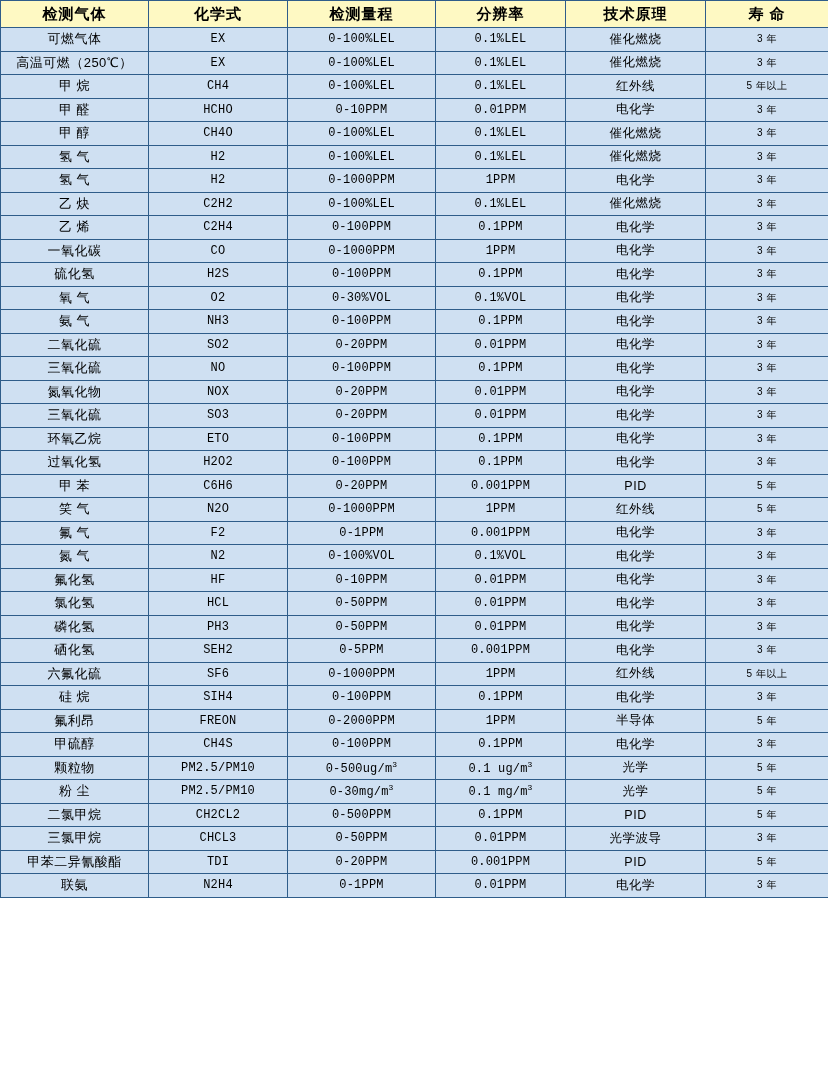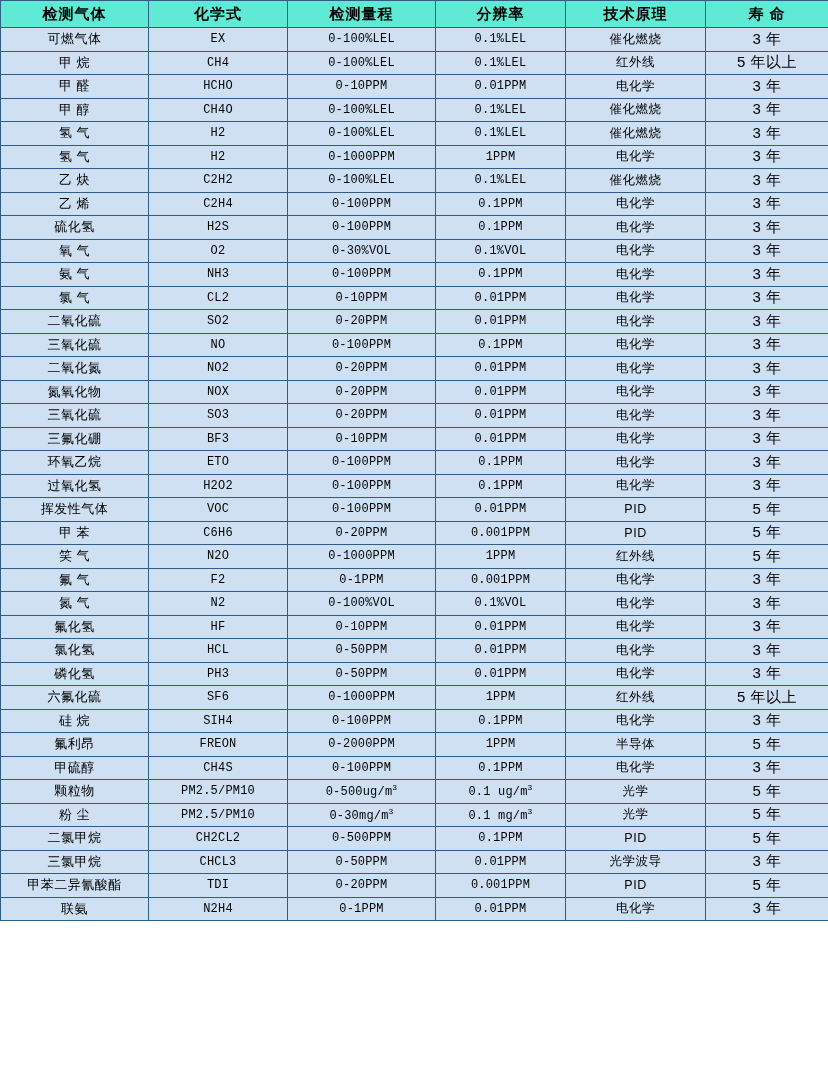--- a/index.html
+++ b/index.html
@@ -17,21 +17,21 @@
     table-layout: fixed;
   }
   table.gas-table td, table.gas-table th {
     border: 1px solid #2f5d8a;
     text-align: center;
     vertical-align: middle;
     color: #000000;
     padding: 0;
   }
   thead th {
-    background: #5eead4;
+    background: #fef9c3;
     height: 26px;
     font-size: 15px;
     font-weight: bold;
     letter-spacing: 1px;
   }
   tbody td {
     background: #cfe0f2;
     height: 22.5px;
     font-size: 12.5px;
     font-weight: normal;
@@ -47,21 +47,21 @@
   tbody td.c-res {
     font-family: "Liberation Mono", monospace;
     font-size: 12px;
     letter-spacing: 0.2px;
   }
   tbody td.c-tech {
     font-size: 12.5px;
     letter-spacing: 0.5px;
   }
   tbody td.c-life {
-    font-size: 15px;
+    font-size: 10px;
     letter-spacing: 0.5px;
     text-align: center;
   }
   col.w-name { width: 148px; }
   col.w-formula { width: 139px; }
   col.w-range { width: 148px; }
   col.w-res { width: 130px; }
   col.w-tech { width: 140px; }
   col.w-life { width: 123px; }
   sup { font-size: 8px; vertical-align: super; }
@@ -91,20 +91,28 @@
   <tbody id="table-body">
       <tr>
         <td class="c-name">可燃气体</td>
         <td class="c-formula">EX</td>
         <td class="c-range">0-100%LEL</td>
         <td class="c-res">0.1%LEL</td>
         <td class="c-tech">催化燃烧</td>
         <td class="c-life">3 年</td>
       </tr>
       <tr>
+        <td class="c-name">高温可燃（250℃）</td>
+        <td class="c-formula">EX</td>
+        <td class="c-range">0-100%LEL</td>
+        <td class="c-res">0.1%LEL</td>
+        <td class="c-tech">催化燃烧</td>
+        <td class="c-life">3 年</td>
+      </tr>
+      <tr>
         <td class="c-name">甲 烷</td>
         <td class="c-formula">CH4</td>
         <td class="c-range">0-100%LEL</td>
         <td class="c-res">0.1%LEL</td>
         <td class="c-tech">红外线</td>
         <td class="c-life">5 年以上</td>
       </tr>
       <tr>
         <td class="c-name">甲 醛</td>
         <td class="c-formula">HCHO</td>
@@ -143,20 +151,28 @@
         <td class="c-range">0-100%LEL</td>
         <td class="c-res">0.1%LEL</td>
         <td class="c-tech">催化燃烧</td>
         <td class="c-life">3 年</td>
       </tr>
       <tr>
         <td class="c-name">乙 烯</td>
         <td class="c-formula">C2H4</td>
         <td class="c-range">0-100PPM</td>
         <td class="c-res">0.1PPM</td>
+        <td class="c-tech">电化学</td>
+        <td class="c-life">3 年</td>
+      </tr>
+      <tr>
+        <td class="c-name">一氧化碳</td>
+        <td class="c-formula">CO</td>
+        <td class="c-range">0-1000PPM</td>
+        <td class="c-res">1PPM</td>
         <td class="c-tech">电化学</td>
         <td class="c-life">3 年</td>
       </tr>
       <tr>
         <td class="c-name">硫化氢</td>
         <td class="c-formula">H2S</td>
         <td class="c-range">0-100PPM</td>
         <td class="c-res">0.1PPM</td>
         <td class="c-tech">电化学</td>
         <td class="c-life">3 年</td>
@@ -171,98 +187,66 @@
       </tr>
       <tr>
         <td class="c-name">氨 气</td>
         <td class="c-formula">NH3</td>
         <td class="c-range">0-100PPM</td>
         <td class="c-res">0.1PPM</td>
         <td class="c-tech">电化学</td>
         <td class="c-life">3 年</td>
       </tr>
       <tr>
-        <td class="c-name">氯 气</td>
-        <td class="c-formula">CL2</td>
-        <td class="c-range">0-10PPM</td>
-        <td class="c-res">0.01PPM</td>
-        <td class="c-tech">电化学</td>
-        <td class="c-life">3 年</td>
-      </tr>
-      <tr>
         <td class="c-name">二氧化硫</td>
         <td class="c-formula">SO2</td>
         <td class="c-range">0-20PPM</td>
         <td class="c-res">0.01PPM</td>
         <td class="c-tech">电化学</td>
         <td class="c-life">3 年</td>
       </tr>
       <tr>
         <td class="c-name">三氧化硫</td>
         <td class="c-formula">NO</td>
         <td class="c-range">0-100PPM</td>
         <td class="c-res">0.1PPM</td>
         <td class="c-tech">电化学</td>
         <td class="c-life">3 年</td>
       </tr>
       <tr>
-        <td class="c-name">二氧化氮</td>
-        <td class="c-formula">NO2</td>
-        <td class="c-range">0-20PPM</td>
-        <td class="c-res">0.01PPM</td>
-        <td class="c-tech">电化学</td>
-        <td class="c-life">3 年</td>
-      </tr>
-      <tr>
         <td class="c-name">氮氧化物</td>
         <td class="c-formula">NOX</td>
         <td class="c-range">0-20PPM</td>
         <td class="c-res">0.01PPM</td>
         <td class="c-tech">电化学</td>
         <td class="c-life">3 年</td>
       </tr>
       <tr>
         <td class="c-name">三氧化硫</td>
         <td class="c-formula">SO3</td>
         <td class="c-range">0-20PPM</td>
         <td class="c-res">0.01PPM</td>
         <td class="c-tech">电化学</td>
         <td class="c-life">3 年</td>
       </tr>
       <tr>
-        <td class="c-name">三氟化硼</td>
-        <td class="c-formula">BF3</td>
-        <td class="c-range">0-10PPM</td>
-        <td class="c-res">0.01PPM</td>
-        <td class="c-tech">电化学</td>
-        <td class="c-life">3 年</td>
-      </tr>
-      <tr>
         <td class="c-name">环氧乙烷</td>
         <td class="c-formula">ETO</td>
         <td class="c-range">0-100PPM</td>
         <td class="c-res">0.1PPM</td>
         <td class="c-tech">电化学</td>
         <td class="c-life">3 年</td>
       </tr>
       <tr>
         <td class="c-name">过氧化氢</td>
         <td class="c-formula">H2O2</td>
         <td class="c-range">0-100PPM</td>
         <td class="c-res">0.1PPM</td>
         <td class="c-tech">电化学</td>
         <td class="c-life">3 年</td>
-      </tr>
-      <tr>
-        <td class="c-name">挥发性气体</td>
-        <td class="c-formula">VOC</td>
-        <td class="c-range">0-100PPM</td>
-        <td class="c-res">0.01PPM</td>
-        <td class="c-tech">PID</td>
-        <td class="c-life">5 年</td>
       </tr>
       <tr>
         <td class="c-name">甲 苯</td>
         <td class="c-formula">C6H6</td>
         <td class="c-range">0-20PPM</td>
         <td class="c-res">0.001PPM</td>
         <td class="c-tech">PID</td>
         <td class="c-life">5 年</td>
       </tr>
       <tr>
@@ -303,20 +287,28 @@
         <td class="c-range">0-50PPM</td>
         <td class="c-res">0.01PPM</td>
         <td class="c-tech">电化学</td>
         <td class="c-life">3 年</td>
       </tr>
       <tr>
         <td class="c-name">磷化氢</td>
         <td class="c-formula">PH3</td>
         <td class="c-range">0-50PPM</td>
         <td class="c-res">0.01PPM</td>
+        <td class="c-tech">电化学</td>
+        <td class="c-life">3 年</td>
+      </tr>
+      <tr>
+        <td class="c-name">硒化氢</td>
+        <td class="c-formula">SEH2</td>
+        <td class="c-range">0-5PPM</td>
+        <td class="c-res">0.001PPM</td>
         <td class="c-tech">电化学</td>
         <td class="c-life">3 年</td>
       </tr>
       <tr>
         <td class="c-name">六氟化硫</td>
         <td class="c-formula">SF6</td>
         <td class="c-range">0-1000PPM</td>
         <td class="c-res">1PPM</td>
         <td class="c-tech">红外线</td>
         <td class="c-life">5 年以上</td>

